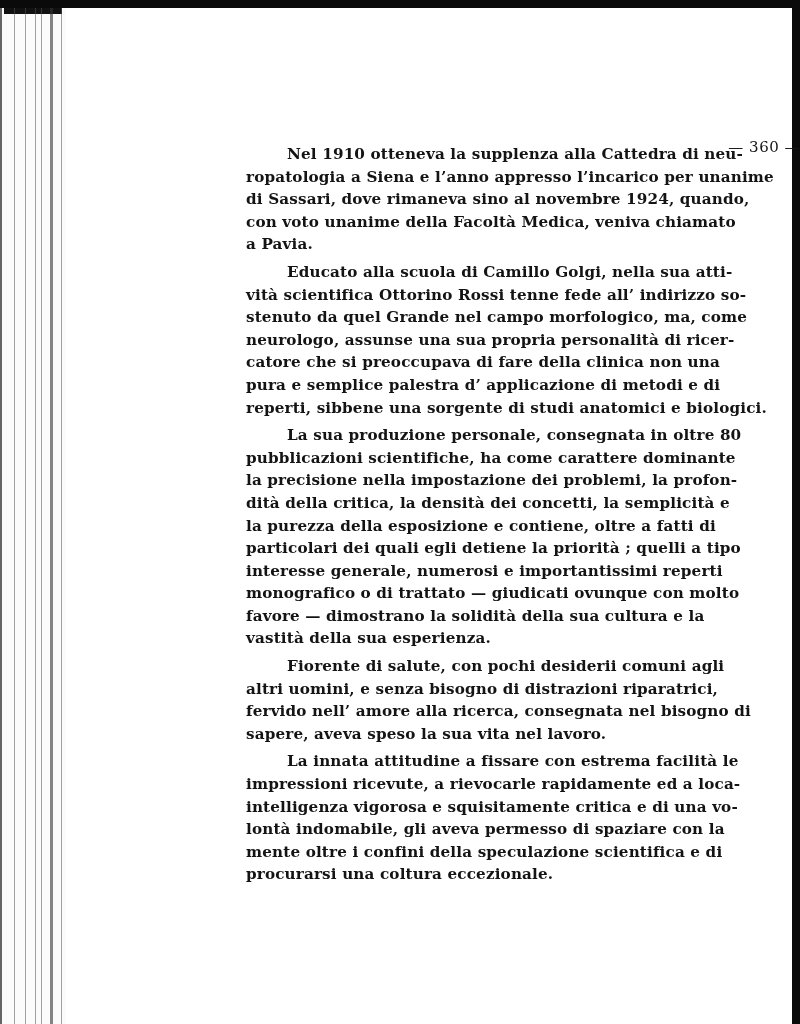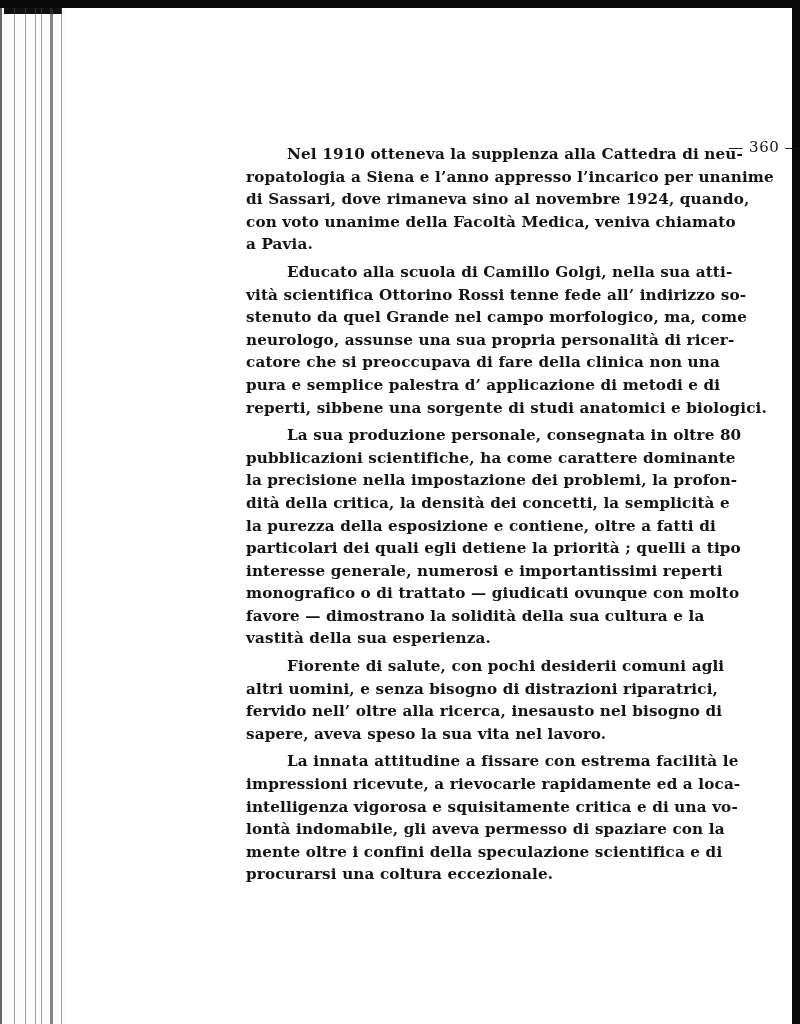--- a/index.html
+++ b/index.html
@@ -87,21 +87,21 @@
     <span class="line-text">la purezza della esposizione e contiene, oltre a fatti di</span>
     <span class="line-text">particolari dei quali egli detiene la priorità ; quelli a tipo</span>
     <span class="line-text">interesse generale, numerosi e importantissimi reperti</span>
     <span class="line-text">monografico o di trattato — giudicati ovunque con molto</span>
     <span class="line-text">favore — dimostrano la solidità della sua cultura e la</span>
     <span class="line-text last">vastità della sua esperienza.</span>
   </div>
   <div class="para">
     <span class="line-text indent">Fiorente di salute, con pochi desiderii comuni agli</span>
     <span class="line-text">altri uomini, e senza bisogno di distrazioni riparatrici,</span>
-    <span class="line-text">fervido nell’ oltre alla ricerca, inesausto nel bisogno di</span>
+    <span class="line-text">fervido nell’ amore alla ricerca, consegnata nel bisogno di</span>
     <span class="line-text last">sapere, aveva speso la sua vita nel lavoro.</span>
   </div>
   <div class="para">
     <span class="line-text indent">La innata attitudine a fissare con estrema facilità le</span>
     <span class="line-text">impressioni ricevute, a rievocarle rapidamente ed a loca-</span>
     <span class="line-text">intelligenza vigorosa e squisitamente critica e di una vo-</span>
     <span class="line-text">lontà indomabile, gli aveva permesso di spaziare con la</span>
     <span class="line-text">mente oltre i confini della speculazione scientifica e di</span>
     <span class="line-text last">procurarsi una coltura eccezionale.</span>
   </div>

